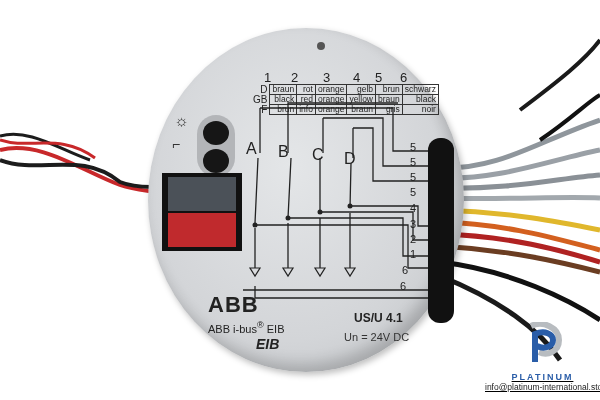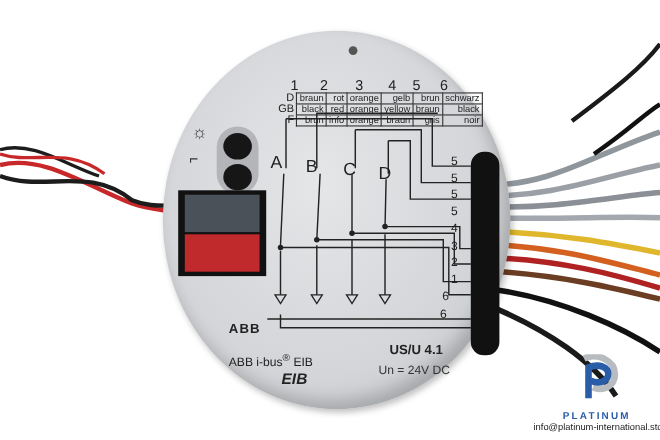--- a/index.html
+++ b/index.html
@@ -18,26 +18,26 @@
     .hole{position:absolute;left:6px;width:26px;height:24px;border-radius:50%;background:#161616;}
     .sun{position:absolute;left:26px;top:84px;font-size:16px;color:#333;}
     .dash{position:absolute;left:24px;top:108px;font-size:14px;color:#333;}
     .connector{position:absolute;left:14px;top:145px;width:80px;height:78px;background:#111;}
     .conn-top{position:absolute;left:6px;top:4px;width:68px;height:34px;background:#4b5158;}
     .conn-bot{position:absolute;left:6px;top:40px;width:68px;height:34px;background:#c02a2d;}
     .letter{position:absolute;font-size:16px;color:#222;}
     .schem{position:absolute;left:0;top:0;}
     .term{position:absolute;font-size:11px;color:#222;}
     .slot{position:absolute;left:280px;top:110px;width:26px;height:185px;border-radius:12px;background:#111;}
-    .abb-logo{position:absolute;left:60px;top:264px;font-size:12px;font-weight:bold;letter-spacing:1px;color:#222;}
+    .abb-logo{position:absolute;left:60px;top:264px;font-size:22px;font-weight:bold;letter-spacing:1px;color:#222;}
     .ibus{position:absolute;left:60px;top:292px;font-size:11px;color:#222;text-align:center;}
     .eib{position:absolute;left:108px;top:308px;font-size:14px;font-weight:bold;font-style:italic;color:#222;}
     .model{position:absolute;left:206px;top:283px;font-size:12px;font-weight:bold;color:#222;}
     .voltage{position:absolute;left:196px;top:303px;font-size:11px;color:#333;}
-    .wm{position:absolute;left:485px;top:322px;width:115px;text-align:center;}
+    .wm{position:absolute;left:485px;top:322px;width:115px;text-align:center;text-decoration:underline;}
     .wm-brand{font-size:9px;font-weight:bold;color:#2a5da8;letter-spacing:2px;margin-top:2px;}
     .wm-mail{font-size:8.5px;color:#222;white-space:nowrap;}
   </style>
 </head>
 <body>
 
 <svg class="wires" width="600" height="400">
 
   <path d="M0,150 C40,140 80,170 120,185 C140,192 155,190 165,195" stroke="#c8282a" stroke-width="4" fill="none"></path>
   <path d="M0,160 C40,175 80,150 120,182 C140,190 155,185 165,188" stroke="#1c1c1c" stroke-width="4" fill="none"></path>

